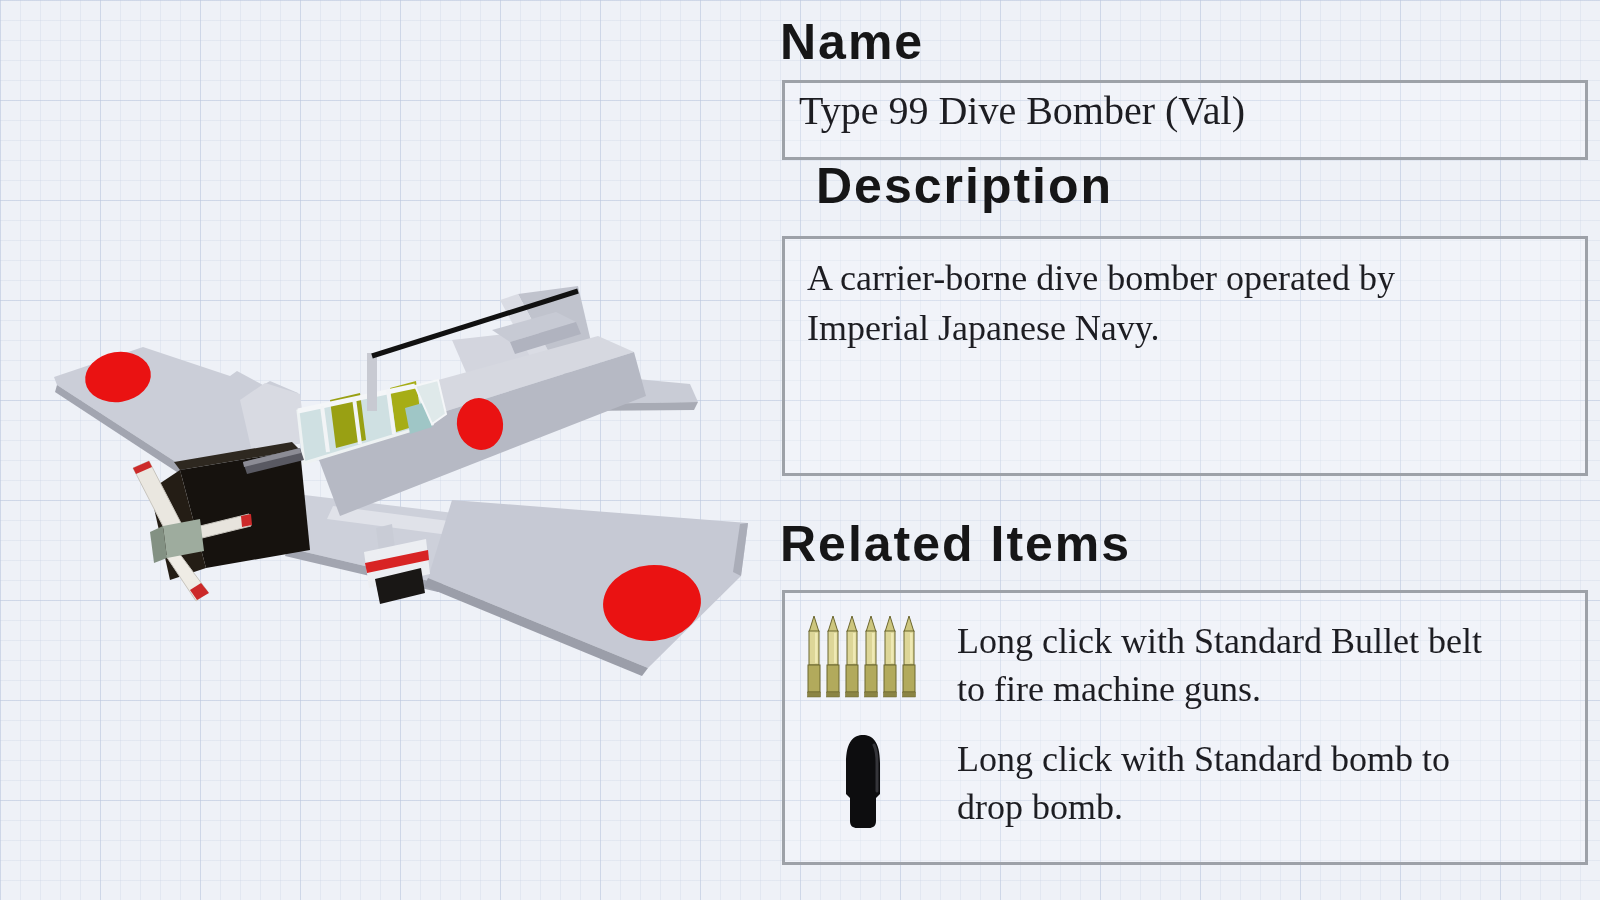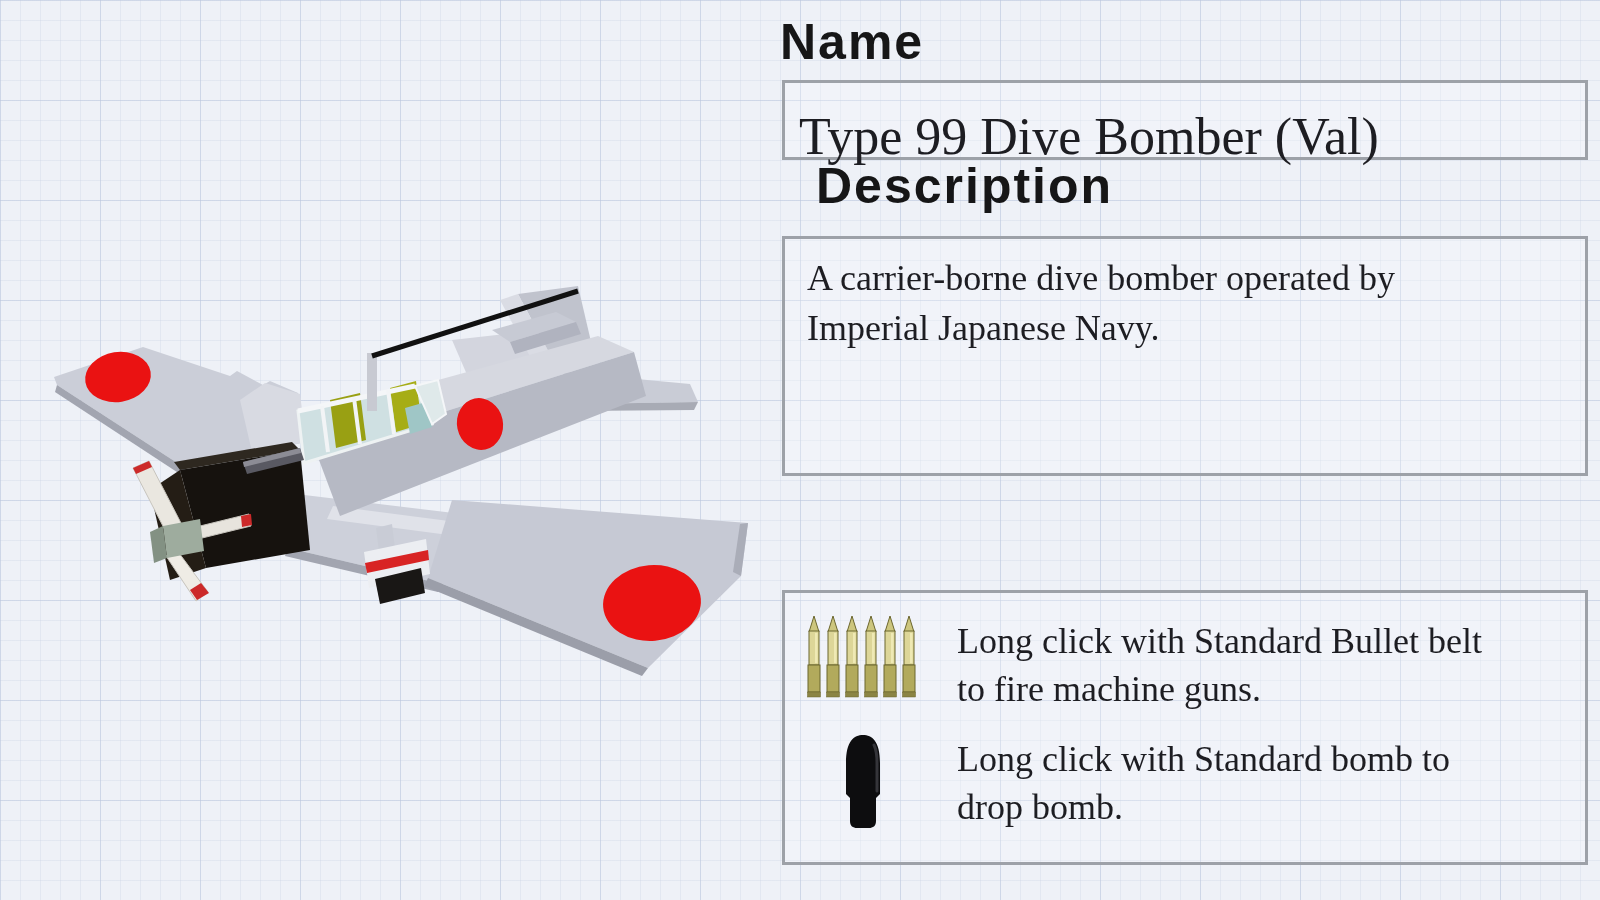--- a/index.html
+++ b/index.html
@@ -44,21 +44,21 @@
 
   .field-box{
     position:absolute;
     left:782px; width:806px;
     border:3px solid #9da1a8;
     background:rgba(252,253,255,0.25);
     box-sizing:border-box;
     font-family:"Liberation Serif", serif;
     color:#1d1d22;
   }
-  #name-box{ top:80px; height:80px; padding:24px 14px; font-size:52px; }
+  #name-box{ top:80px; height:80px; padding:4px 14px; font-size:40px; }
   #description-box{ top:236px; height:240px; padding:14px 22px; font-size:36px; line-height:50px; white-space:pre-line; }
   #related-box{ top:590px; height:275px; padding:12px 18px; }
 
   .related-row{ display:flex; align-items:flex-start; }
   #related-row-0{ margin-top:10px; }
   #related-row-1{ margin-top:20px; }
   .related-icon-wrap{
     width:120px; flex:0 0 120px;
     display:flex; justify-content:center; align-items:flex-start;
   }
@@ -160,20 +160,21 @@
 
   <div id="heading-name" class="section-heading">Name</div>
 
   <div id="name-box" class="field-box">Type 99 Dive Bomber (Val)</div>
 
   <div id="heading-description" class="section-heading">Description</div>
 
   <div id="description-box" class="field-box">A carrier-borne dive bomber operated by
 Imperial Japanese Navy.</div>
 
+  <div id="heading-related" class="section-heading">Related Items</div>
 
   <div id="related-box" class="field-box">
 
     <div id="related-row-0" class="related-row">
       <div class="related-icon-wrap" aria-label="bullet-belt-icon">
         <svg width="112" height="84" viewBox="0 0 112 84" xmlns="http://www.w3.org/2000/svg">
           <defs>
             <g id="bullet">
               <polygon points="2,17 7,1 12,17" fill="#cdc67e" stroke="#6b662e" stroke-width="1"></polygon>
               <rect x="2" y="16" width="10" height="34" fill="#ddd698" stroke="#6b662e" stroke-width="1"></rect>

